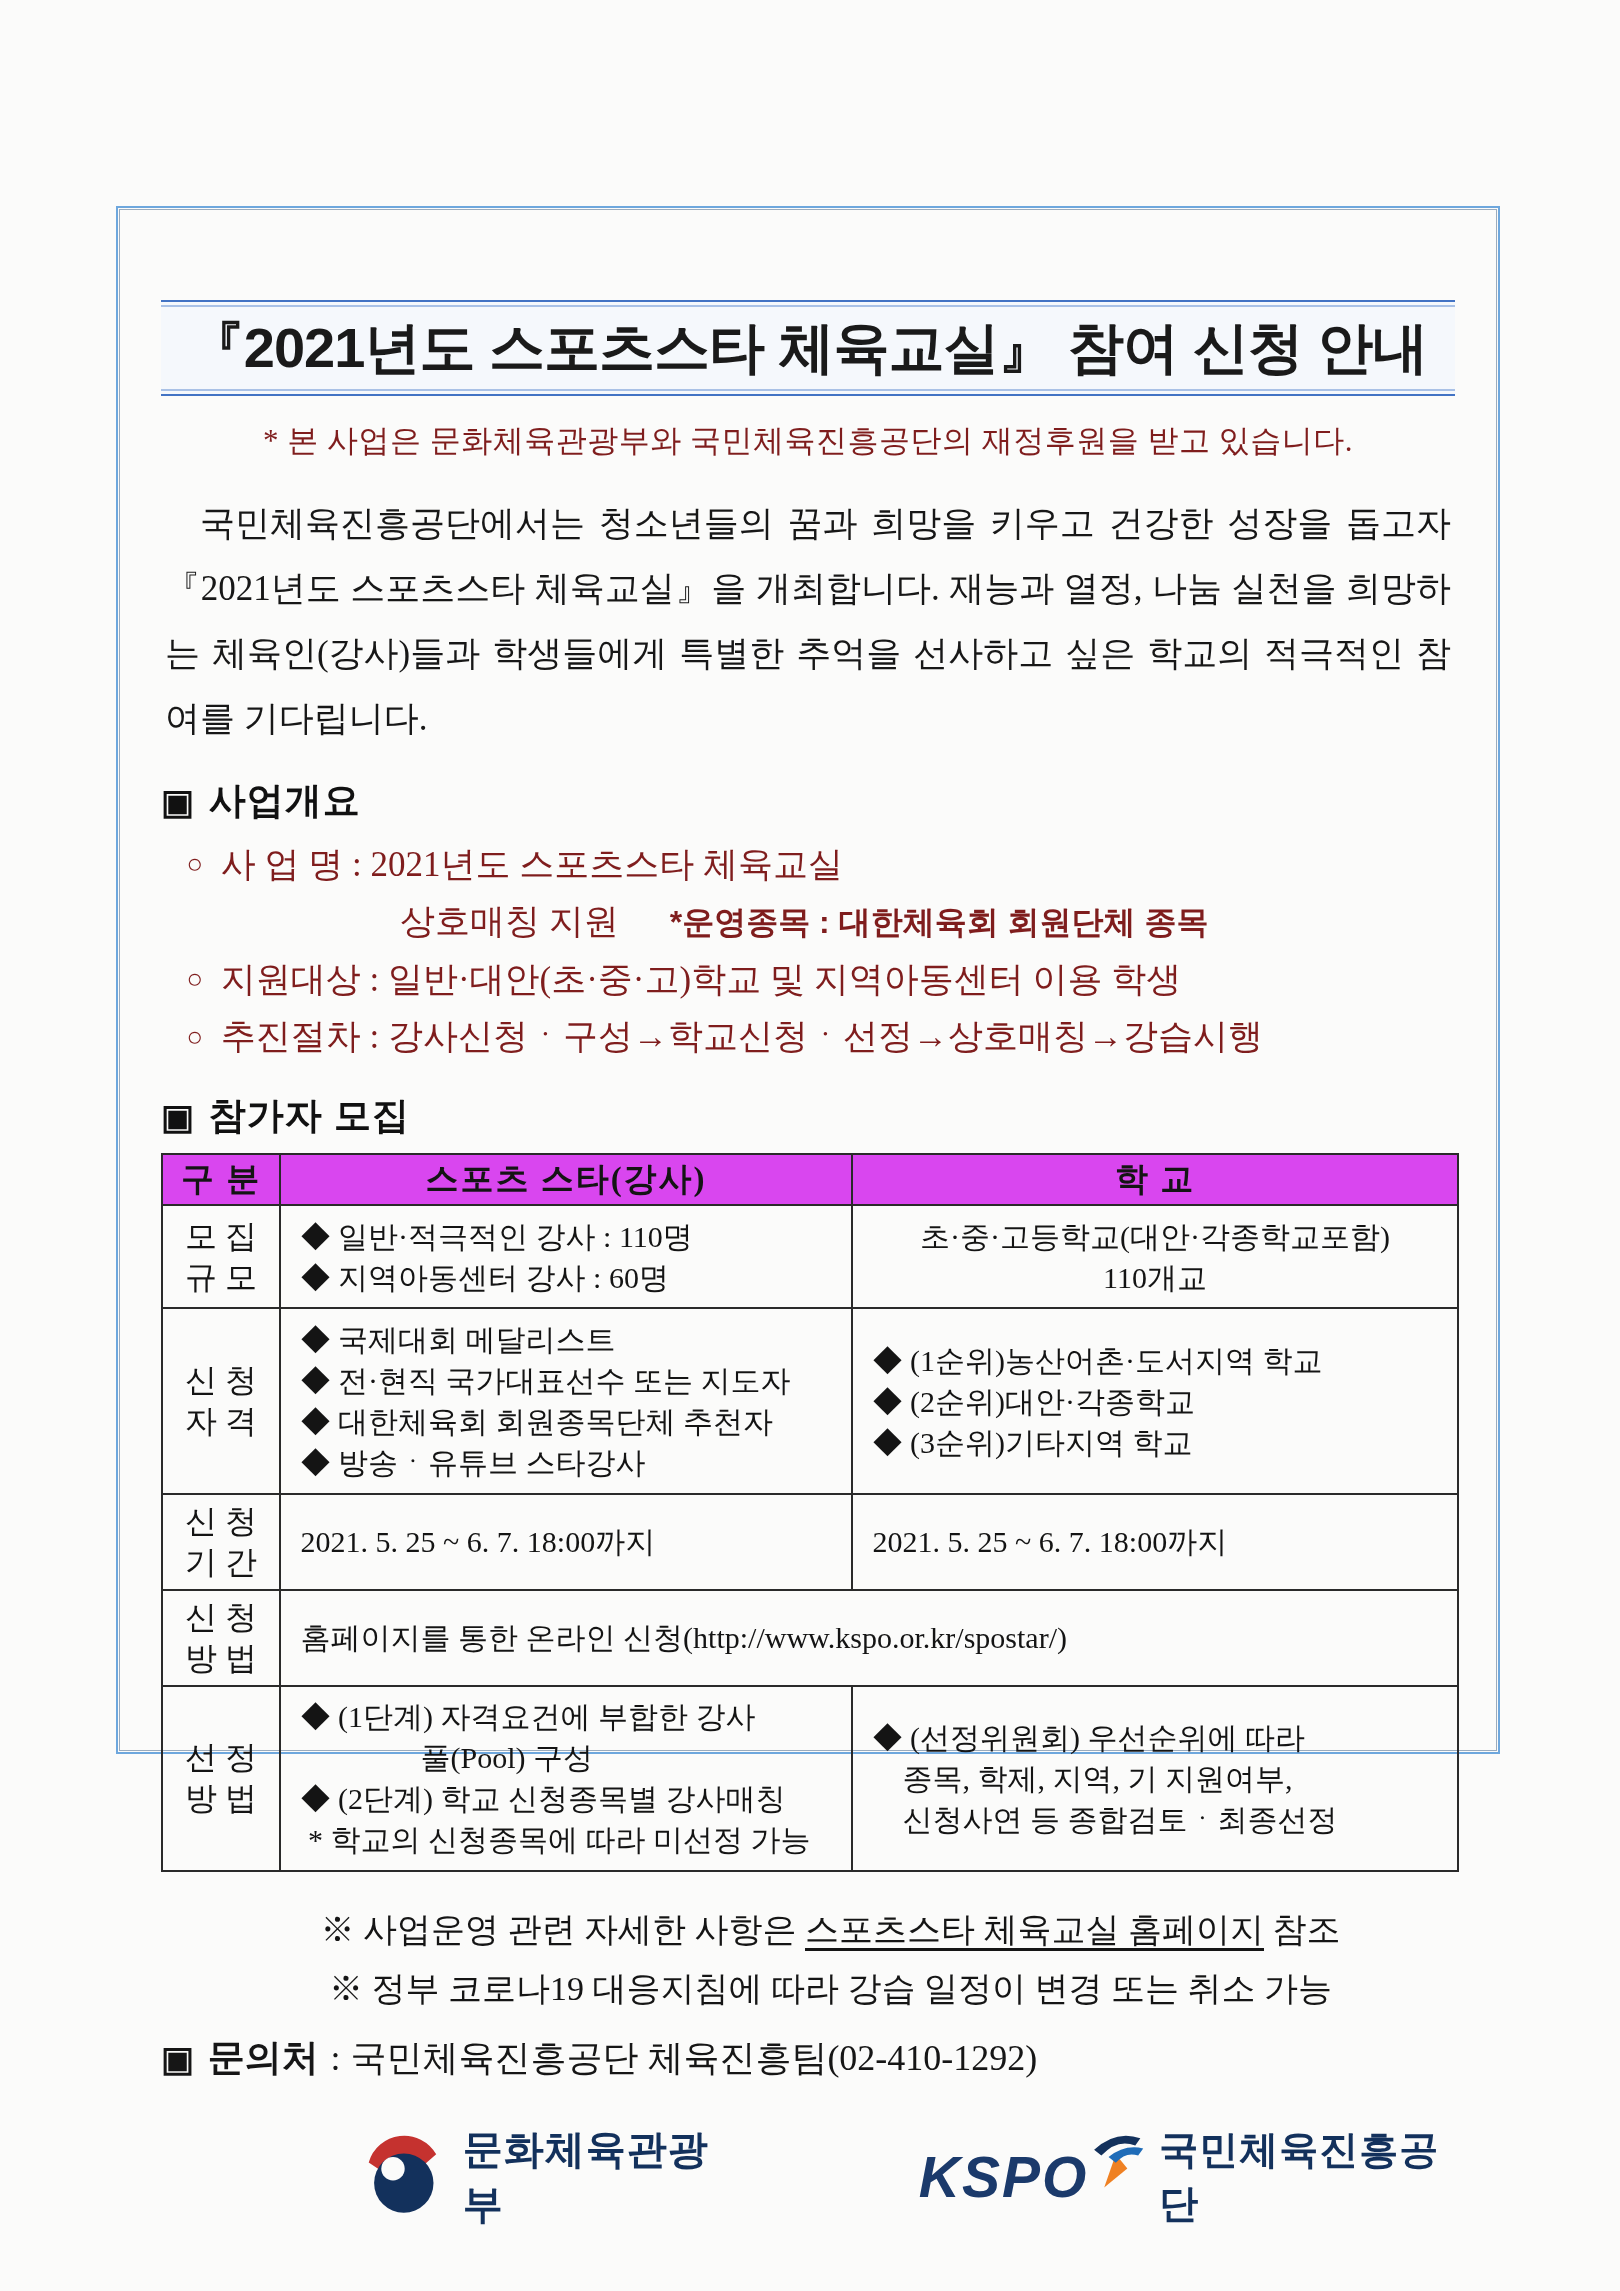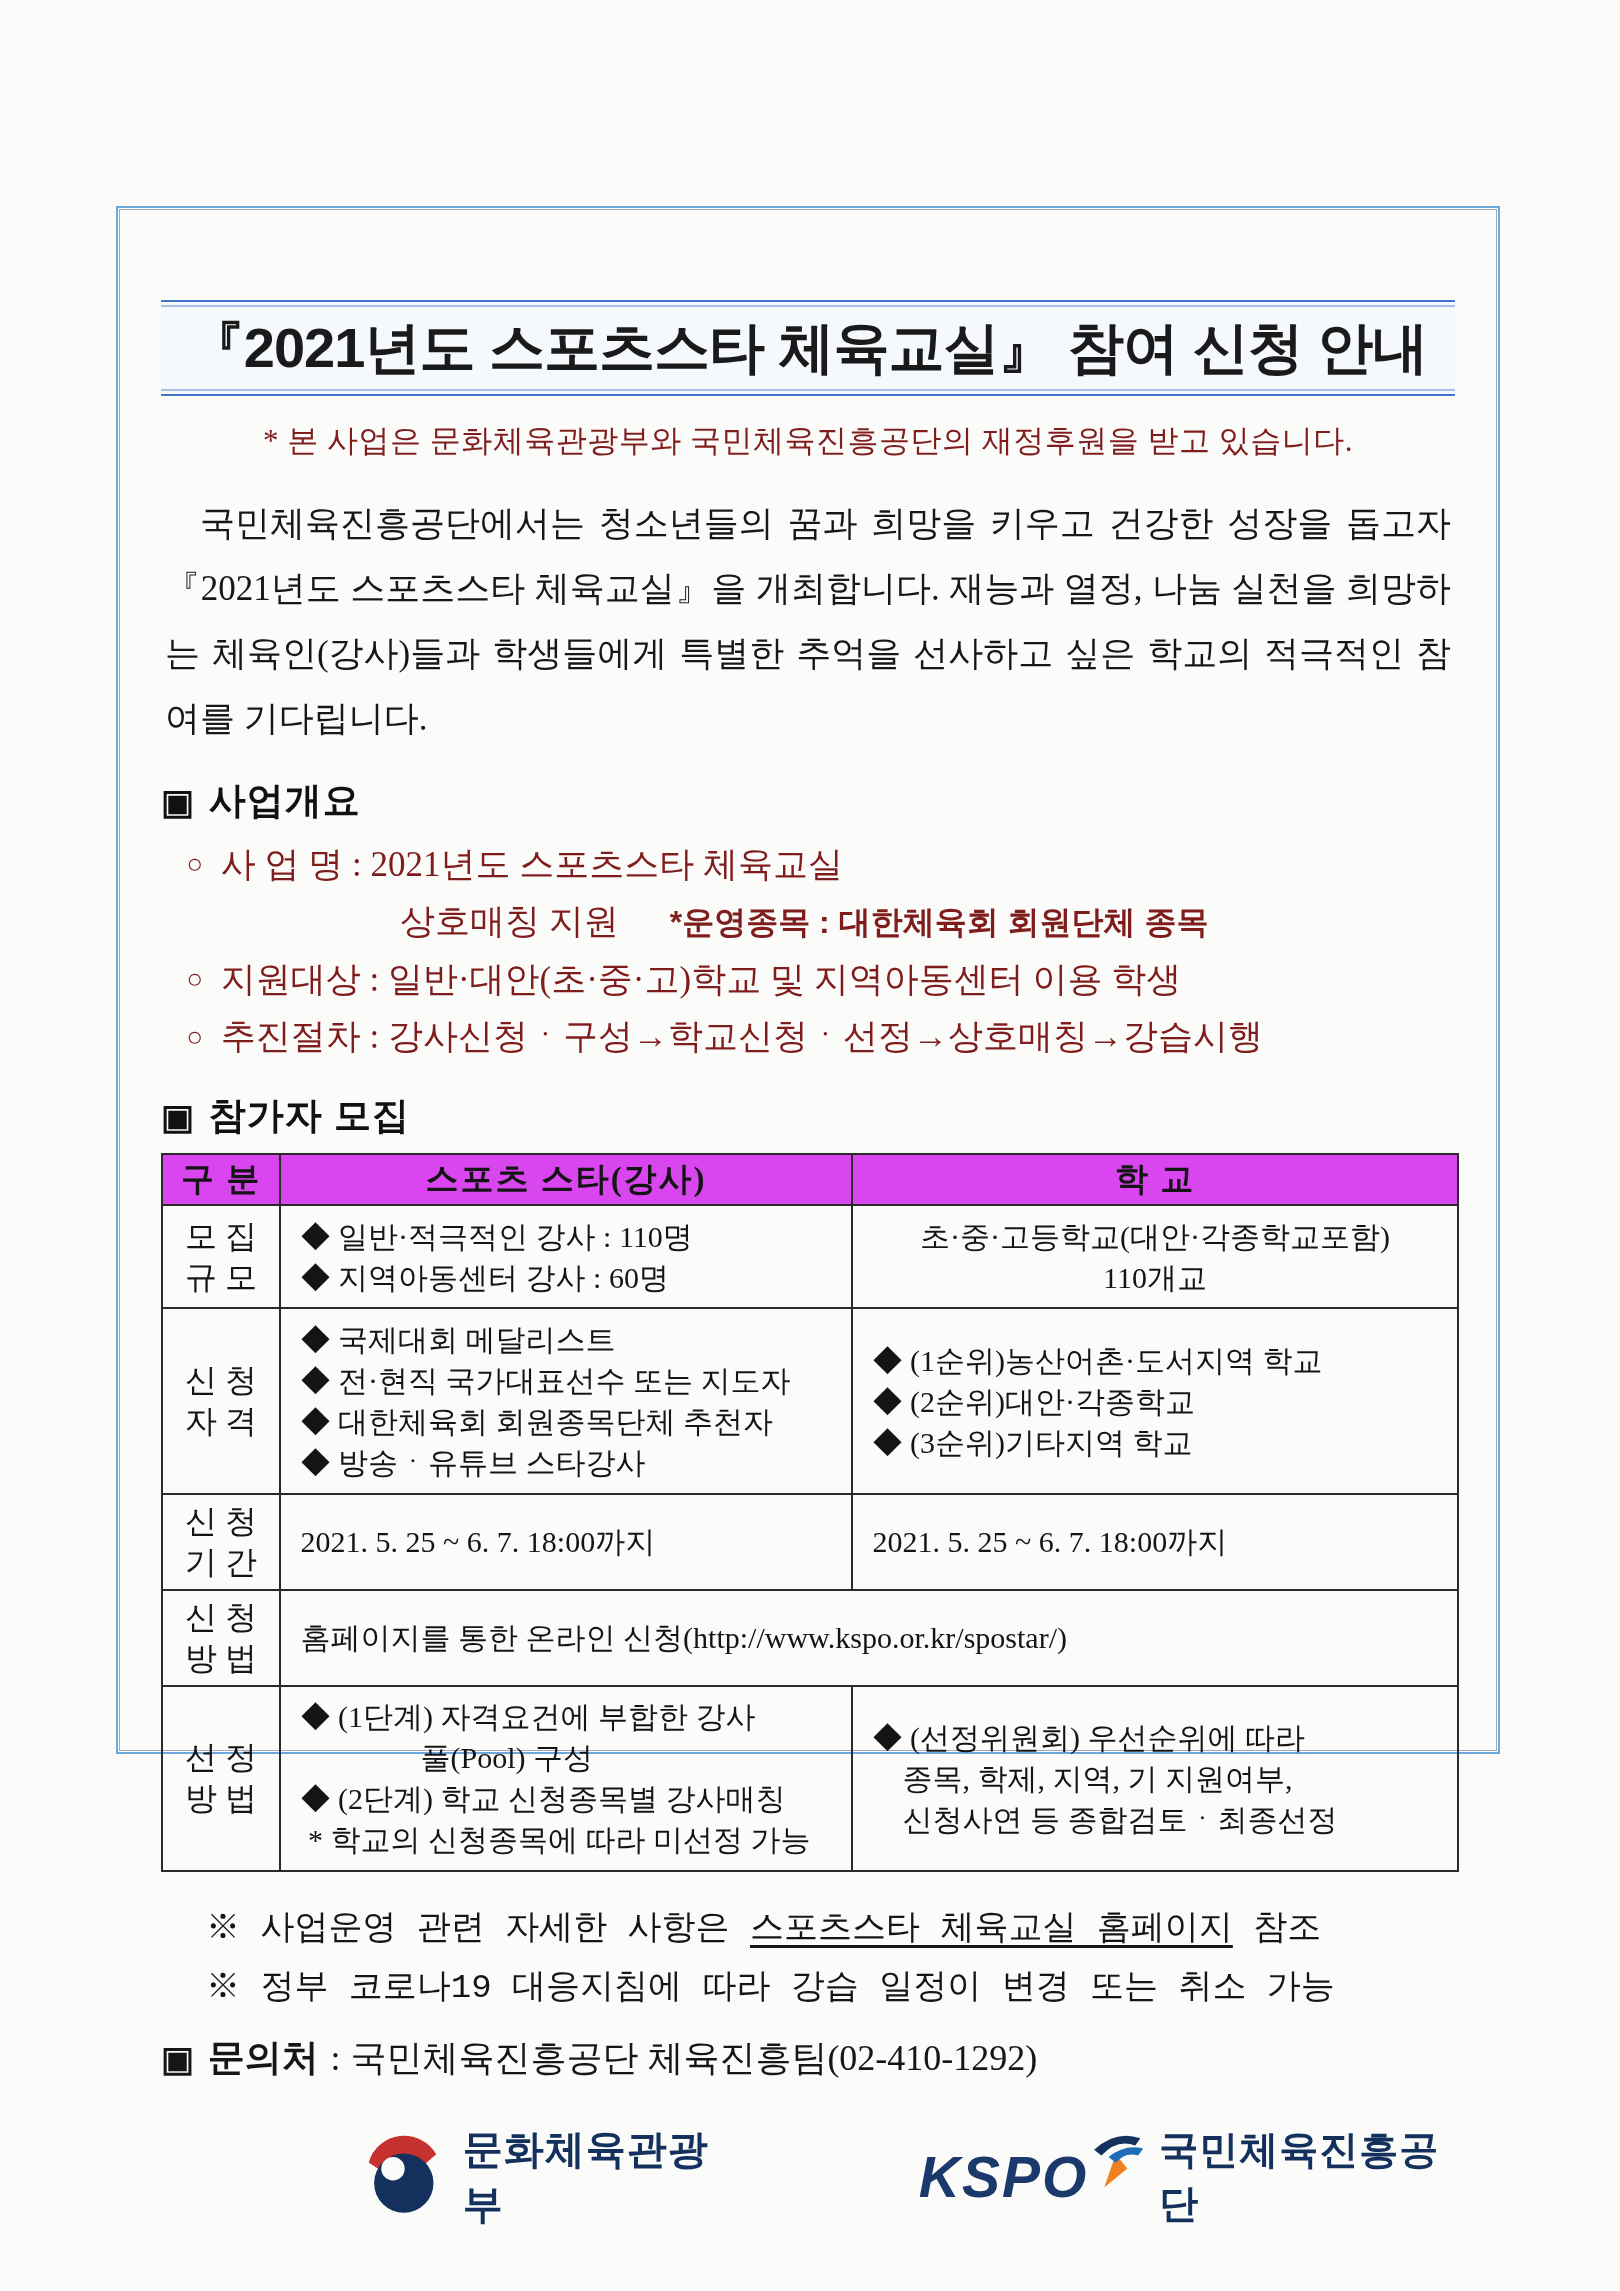--- a/index.html
+++ b/index.html
@@ -86,22 +86,22 @@
   tr.r-scale  { height:86px; }
   tr.r-qual   { height:165px; }
   tr.r-period { height:69px; }
   tr.r-how    { height:69px; }
   tr.r-select { height:165px; }
   tr.r-result { height:71px; }
 
   
   .notes {
     margin-top:27.4px; padding-left:45px;
-    font-family:Liberation Mono, monospace;
-    font-size:34px; color:#151515; line-height:59px;
+    font-family:Liberation Serif, serif;
+    font-size:34px; color:#151515; line-height:59px;text-align:center;
   }
   .u { text-decoration:underline; text-underline-offset:6.9px; }
 
   .contact { margin-top:15.7px; font-size:36px; display:flex; align-items:center; }
   .contact .c-head {
     font-family:"Liberation Sans", sans-serif; font-weight:bold; font-size:37px;
     display:flex; align-items:center;
   }
   .contact .c-sep { margin:0 9.8px 0 11.8px; }
 

